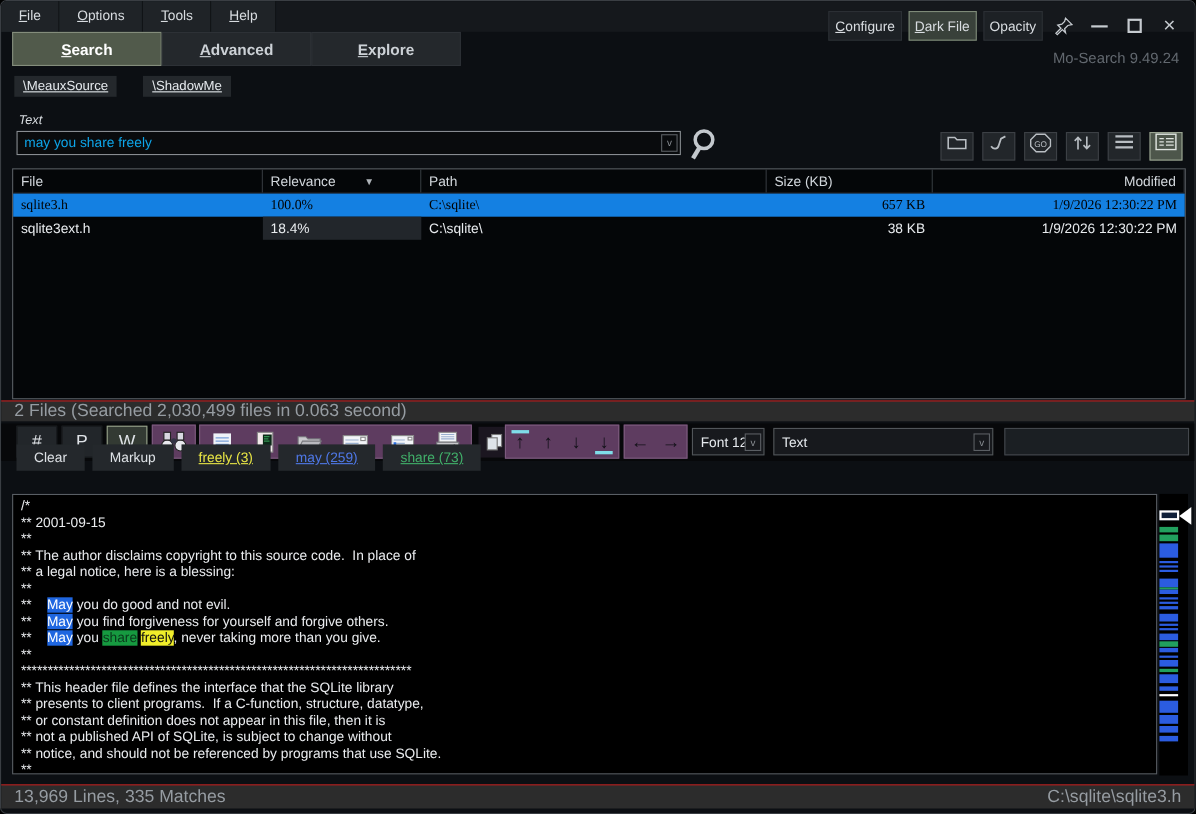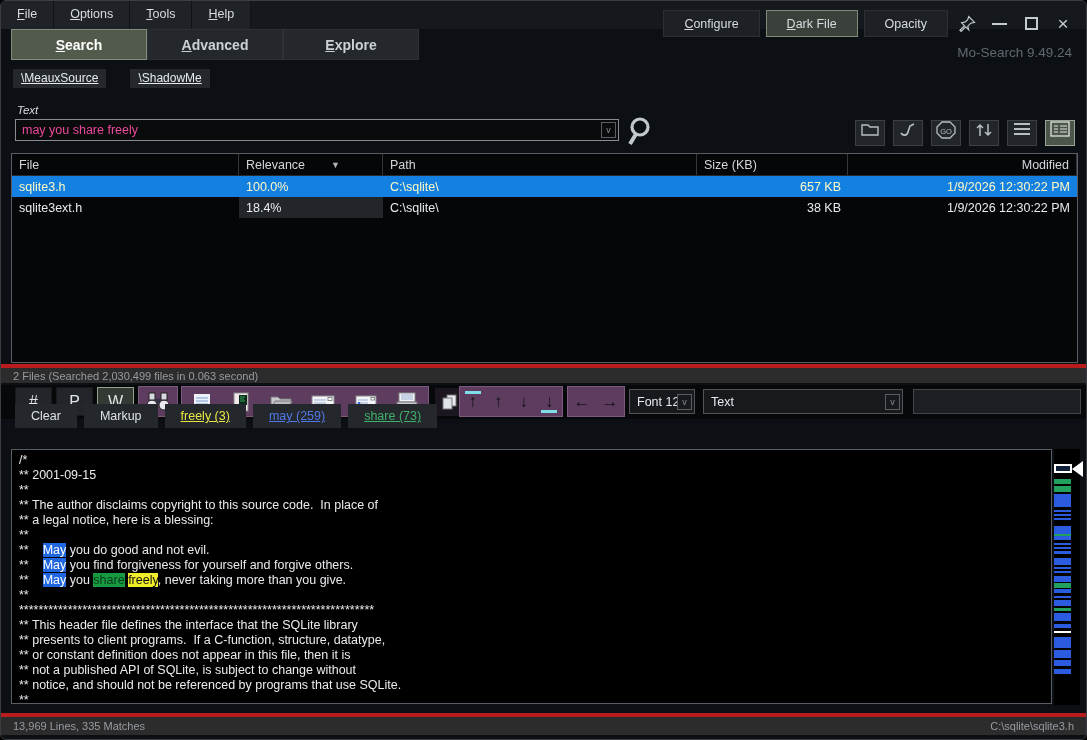--- a/index.html
+++ b/index.html
@@ -9,58 +9,58 @@
     position:relative; width:1087px; height:740px; overflow:hidden;
     background:#0c0f13; border:1px solid #3a3e43; border-radius:6px;
     color:#d4d9de; font-size:12.5px;
   }
   
   .menubar { position:absolute; left:0; top:0; right:0; height:28px; background:#15181c; display:flex; align-items:stretch; }
   .menu-item { padding:6px 16px 5px; background:#1f2327; border-right:1px solid #101316; color:#d8dcе0; cursor:default; font-size:12.5px; color:#d8dce0;}
   .menu-item u { text-decoration:underline; }
   
   .winbtns { position:absolute; top:9px; right:10px; display:flex; align-items:center; gap:6px; }
-  .wc-text { height:27px; padding:0 20px; display:flex; align-items:center; background:#1d2125; border:1px solid #2b2f34; color:#d8dce0; font-size:12.5px; }
+  .wc-text { height:27px; padding:0 5px; display:flex; align-items:center; background:#1d2125; border:1px solid #2b2f34; color:#d8dce0; font-size:12.5px; }
   .wc-text.active { background:#39413a; border:1px solid #7e8a78; }
   .wc-icon { width:26px; height:26px; display:flex; align-items:center; justify-content:center; color:#c6cbd0; }
   .maxbox { width:13px; height:13px; border:2px solid #c6cbd0; }
   .closex { font-size:19px; line-height:1; color:#c6cbd0; }
   .minline { width:15px; height:2px; background:#c6cbd0; }
   
   .tabrow { position:absolute; left:10px; top:28px; display:flex; }
   .main-tab { width:136px; height:31px; display:flex; align-items:center; justify-content:center; font-weight:bold; font-size:14px; background:#24282c; border:1px solid #2d3136; color:#ccd1d6; }
   .main-tab.active { background:#515a4b; border:1px solid #848d7c; color:#fff; }
   .main-tab u { text-decoration:underline; }
   .version { position:absolute; right:14px; top:44px; color:#62686f; font-size:13.5px; }
   
   .sources { position:absolute; left:12px; top:68px; display:flex; gap:24px; }
   .src-chip { background:#24282c; padding:2px 8px 3px; font-size:12px; color:#e6eaee; text-decoration:underline; }
   
   .search-label { position:absolute; left:16px; top:103px; font-style:italic; font-size:11.5px; color:#d8dce0; }
   .search-box { position:absolute; left:14px; top:118px; width:604px; height:22px; background:#090b0d; border:1px solid #888c91; display:flex; align-items:center; }
-  .search-box input { flex:1; background:transparent; border:none; outline:none; color:#ec4899; font-size:12.5px; padding:0 6px; font-family:"Liberation Sans", sans-serif; }
+  .search-box input { flex:1; background:transparent; border:none; outline:none; color:#0ea5e9; font-size:12.5px; padding:0 6px; font-family:"Liberation Sans", sans-serif; }
   .dd-box { width:15px; height:16px; margin-right:2px; border:1px solid #5a5e63; color:#8a8f94; font-size:9px; display:flex; align-items:center; justify-content:center; }
   .magnifier { position:absolute; left:624px; top:113px; width:34px; height:34px; }
   
   .search-tools { position:absolute; right:11px; top:119px; display:flex; gap:8px; }
   .tool-btn { width:30px; height:26px; background:#22262a; border:1px solid #3c4045; display:flex; justify-content:center; color:#b9bec3; }
   .tool-btn.active { background:#4d564b; border:1px solid #99a391; }
   
   .results { position:absolute; left:10px; top:152px; width:1067px; height:210px; background:#040608; border:1px solid #595e64; }
   .thead { display:flex; height:22px; align-items:center; border-bottom:1px solid #26292e; color:#d2d7dc; }
   .th { padding:0 7px; height:100%; display:flex; align-items:center; border-right:1px solid #34383e; overflow:hidden; white-space:nowrap; }
   .sort-arrow { margin-left:26px; font-size:9px; color:#aeb3b8; }
   .trow { display:flex; height:21px; align-items:center; color:#e8ebee; }
-  .trow.selected { background:#1480e2; color:#fef9c3; }
+  .trow.selected { background:#1480e2; color:#000000;font-family:Liberation Serif, serif; }
   .td { padding:0 7px; height:100%; display:flex; align-items:center; overflow:hidden; white-space:nowrap; }
   .td.r { justify-content:flex-end; }
   .relbar { background:#22262b; }
   .trow.selected .relbar { background:transparent; }
   
-  .strip { position:absolute; left:0; right:0; height:19px; background:#2c2c2c; border-top:4px solid #b91c1c; color:#969ca2; font-size:11px; display:flex; align-items:center; padding:0 12px; }
+  .strip { position:absolute; left:0; right:0; height:19px; background:#2c2c2c; border-top:1px solid #b91c1c; color:#969ca2; font-size:16px; display:flex; align-items:center; padding:0 12px; }
   .files-status { top:363px; }
   .bottom-status { top:712px; height:22px; justify-content:space-between; }
   
   .ptoolbar { position:absolute; left:0; top:384px; right:0; height:34px; background:#07080a; }
   .txtbtns { position:absolute; left:14px; top:2px; display:flex; gap:4px; }
   .txtbtn { width:37px; height:29px; background:#22262a; border:1px solid #17191c; color:#dfe3e7; font-size:16px; display:flex; align-items:center; justify-content:center; }
   .txtbtn.active { background:#333a33; border:1px solid #95a089; }
   .pgroup { position:absolute; top:1px; height:31px; background:#5e3c60; border:1px solid #7c5a7e; display:flex; align-items:center; justify-content:space-around; }
   .dkgroup { position:absolute; top:3px; height:28px; display:flex; align-items:center; justify-content:space-around; }
   .arrow { position:relative; width:22px; height:26px; display:flex; align-items:center; justify-content:center; font-weight:bold; font-size:17px; color:#101016; }

